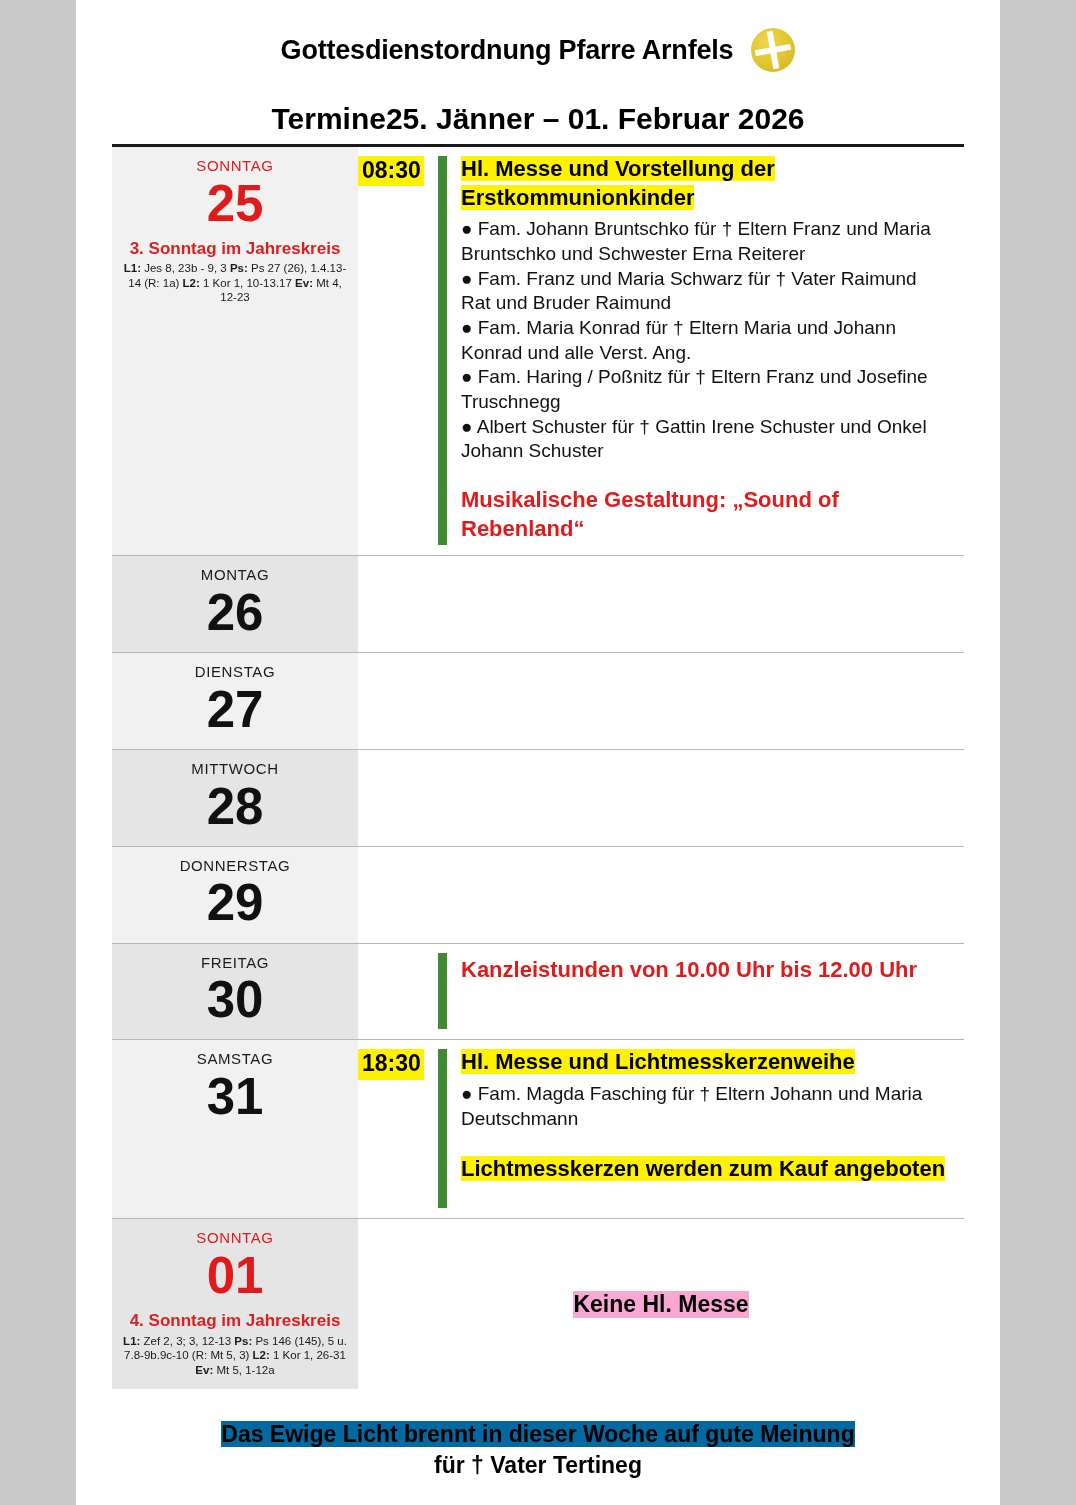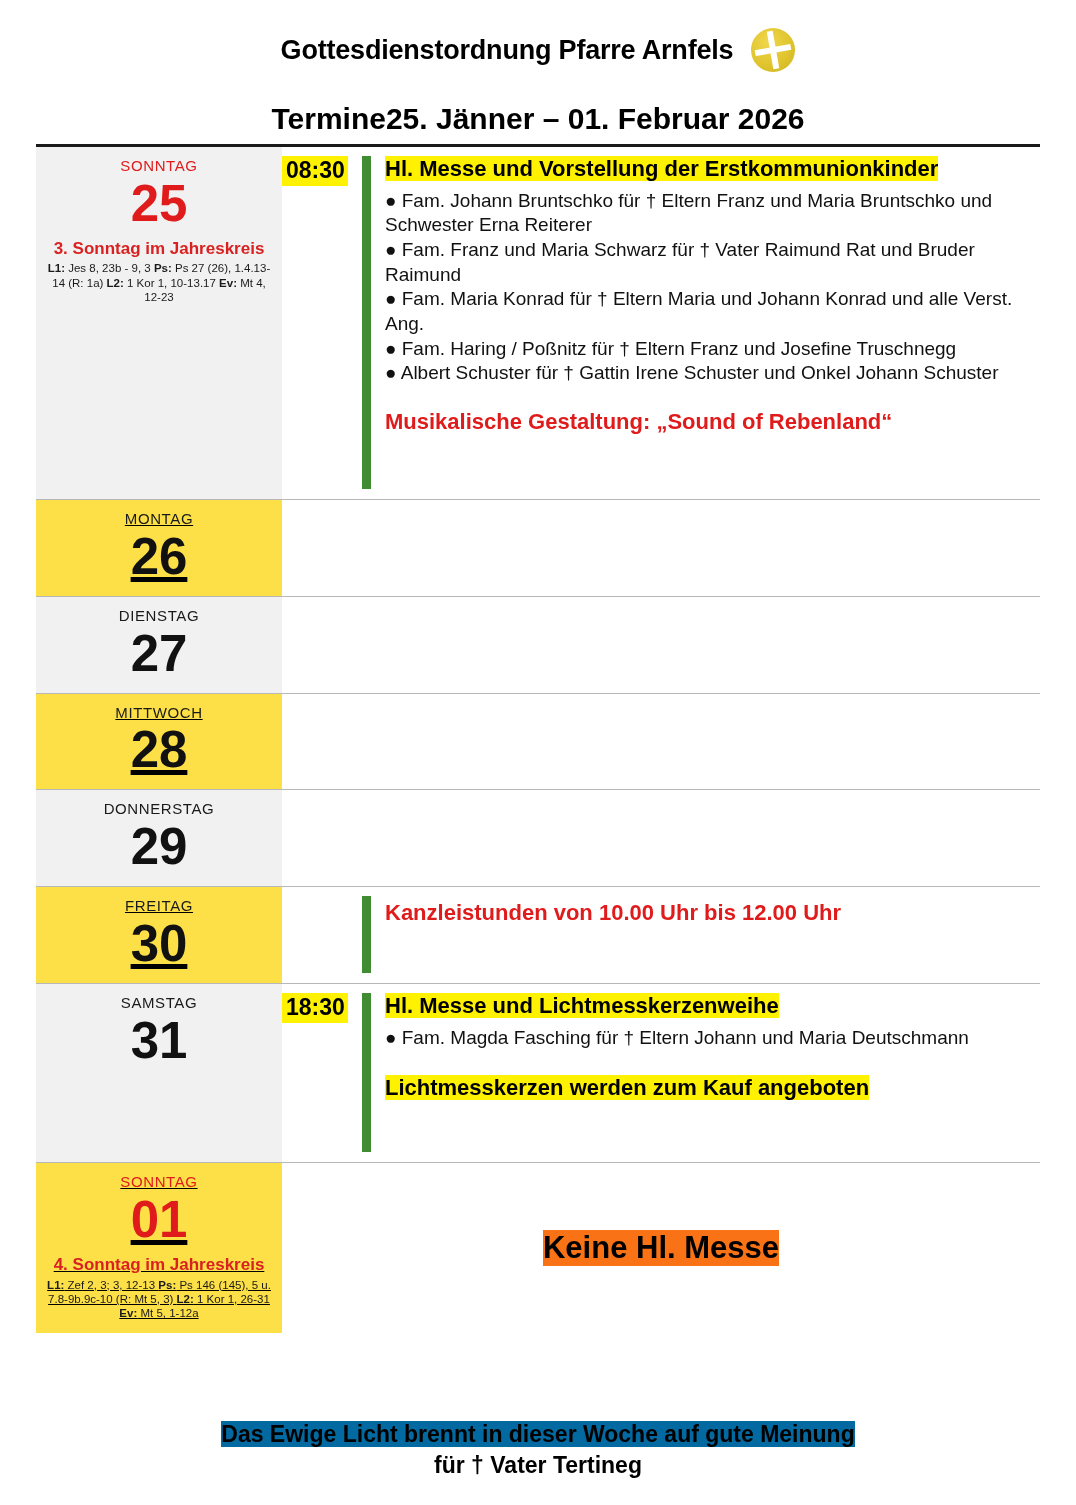--- a/index.html
+++ b/index.html
@@ -5,21 +5,21 @@
 <style>
   html, body {
     margin: 0;
     padding: 0;
     background: #c9c9c9;
   }
   body {
     font-family: "Liberation Sans", sans-serif;
   }
   .page {
-    width: 1076px;
+    width: 924px;
     height: 1505px;
     background: #ffffff;
     box-sizing: border-box;
     position: relative;
     overflow: hidden;
     margin: 0 auto;
   }
 
   
   .doc-header {
@@ -99,21 +99,21 @@
   .row:last-child { border-bottom: none; }
 
   .daycell {
     width: 246px;
     flex: 0 0 246px;
     box-sizing: border-box;
     padding: 10px 6px 12px 6px;
     text-align: center;
     background: #f1f1f1;
   }
-  .daycell.shaded { background: #fde047; text-decoration: underline; }
+  .daycell.shaded { background: #e5e5e5; }
 
   .dow {
     font-size: 15px;
     letter-spacing: 0.6px;
     color: #1a1a1a;
     line-height: 1.25;
   }
   .dow.sun { color: #e01b1b; }
   .daynum {
     font-size: 51px;
@@ -215,22 +215,22 @@
     -webkit-box-decoration-break: clone;
   }
   .centered-note {
     display: flex;
     align-items: center;
     justify-content: center;
     width: 100%;
     height: 100%;
   }
   .centered-note span {
-    background: #f97316;
-    font-size: 31px;
+    background: #f9a8d4;
+    font-size: 23px;
     font-weight: bold;
     color: #000000;
   }
 
   
   .r-sun25 .content { min-height: 352px; }
   .r-mon   .content,
   .r-die   .content,
   .r-mit   .content,
   .r-don   .content { min-height: 90px; }

